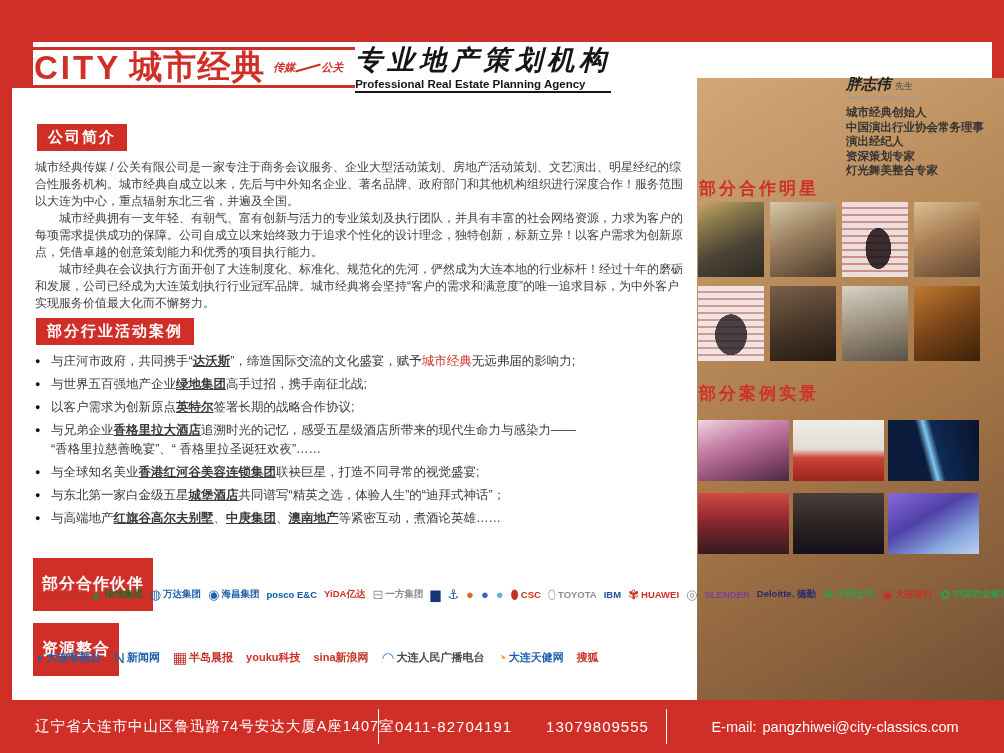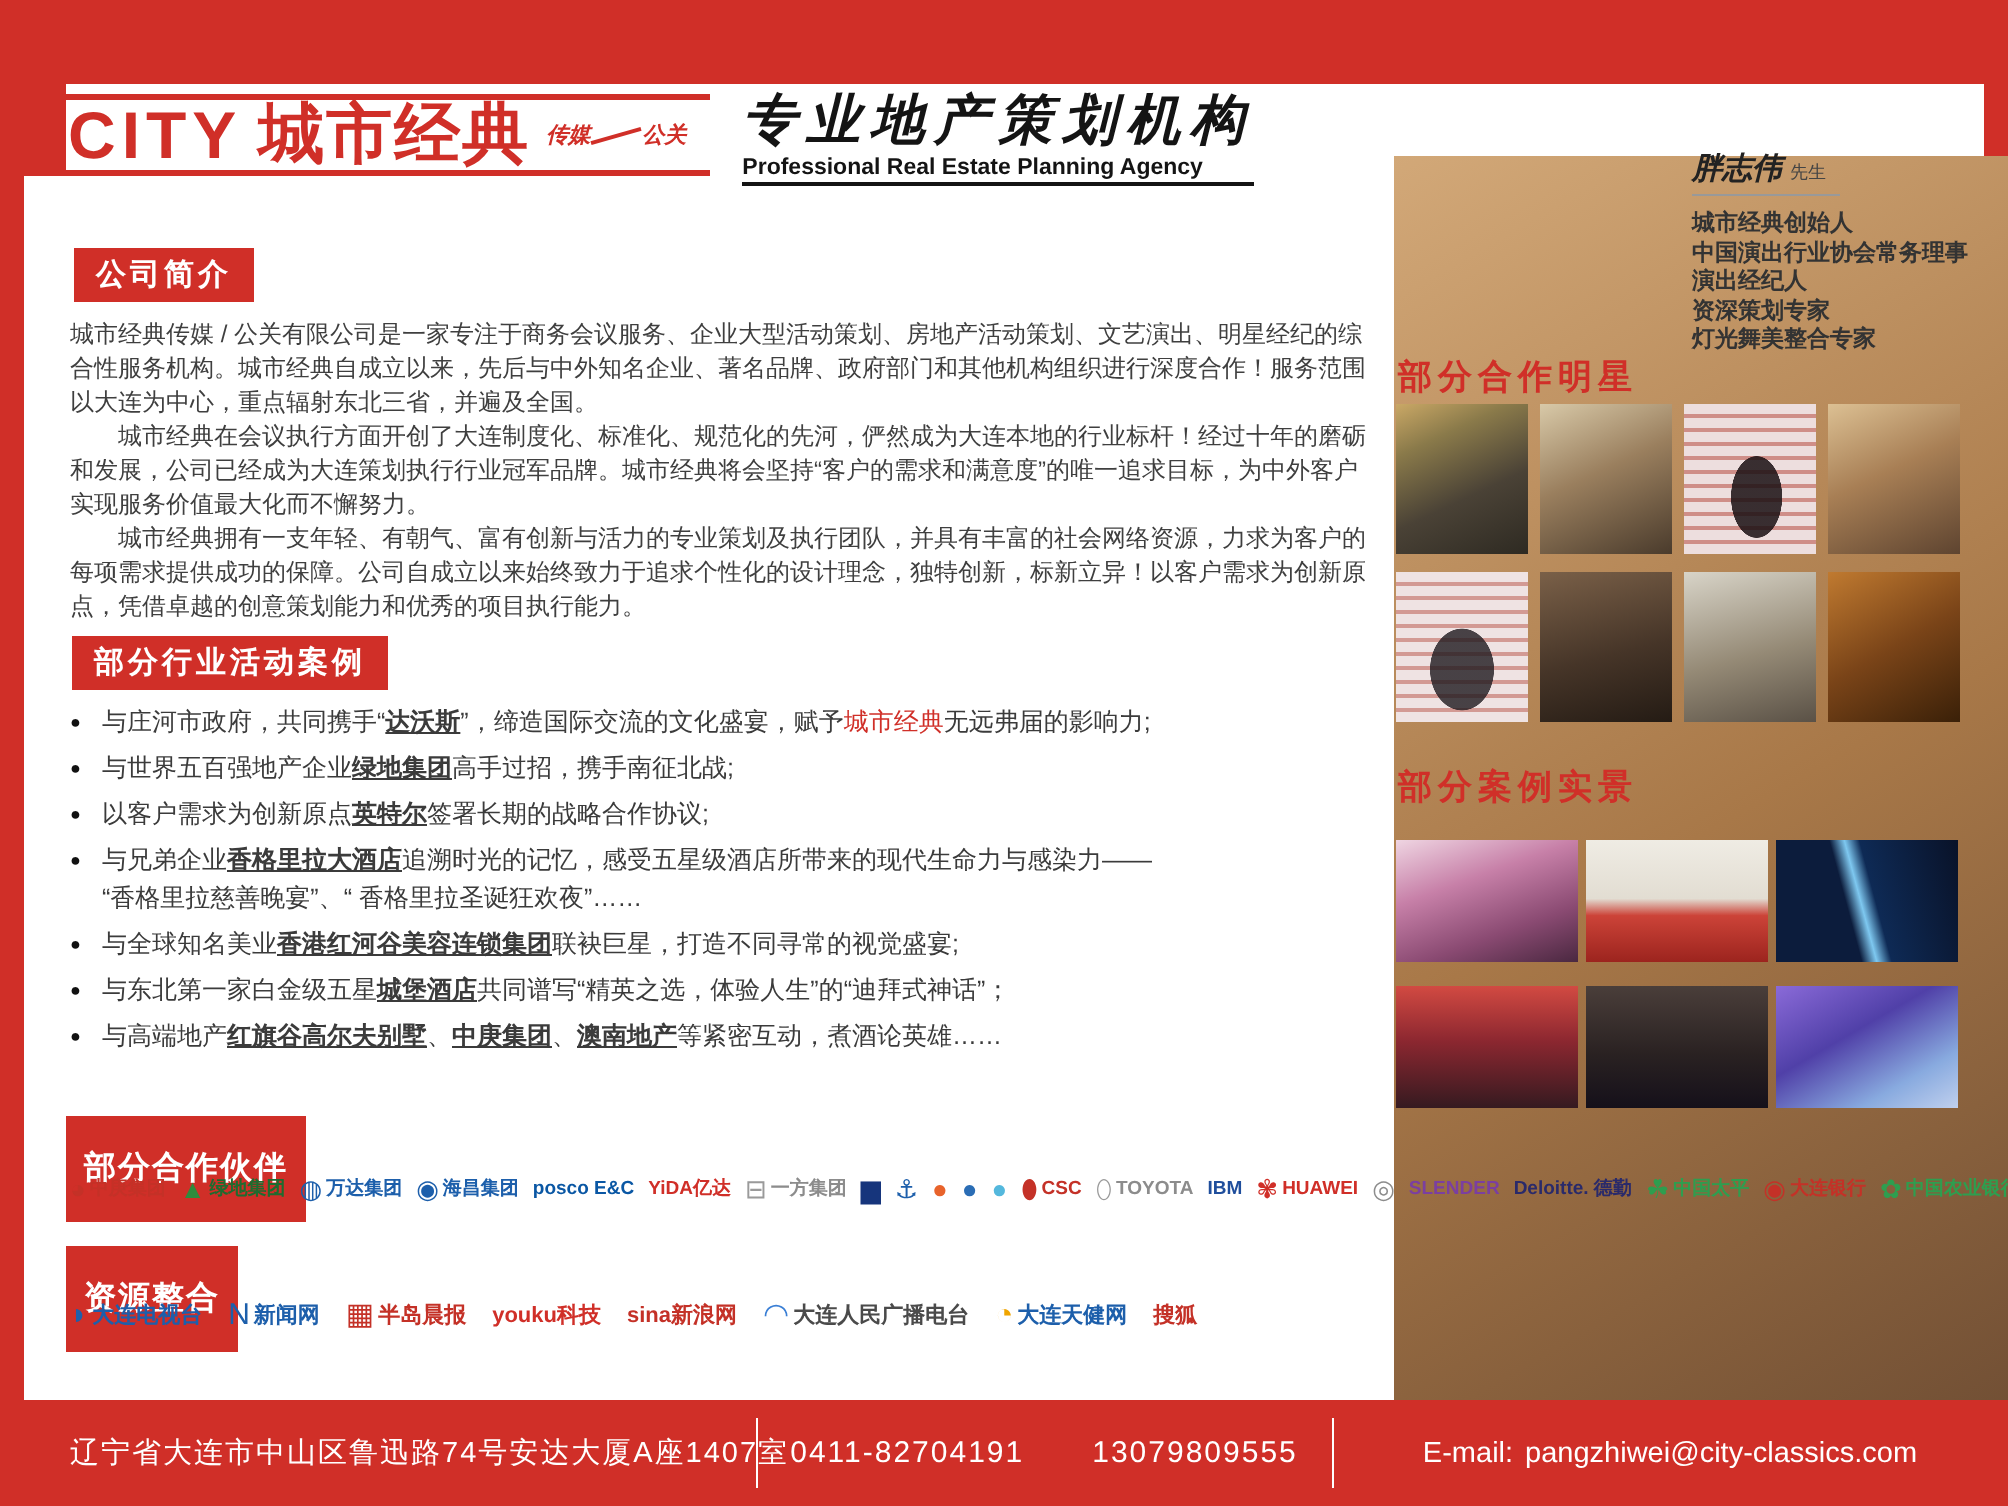--- a/index.html
+++ b/index.html
@@ -21,21 +21,21 @@
   .logo-left{
     display:flex; align-items:center;
     border-top:3px solid var(--red); border-bottom:3px solid var(--red);
     padding:0 12px 0 4px;
   }
   .city-word{font-size:33px; font-weight:900; color:var(--red); letter-spacing:3px;}
   .brand-cn{font-size:33px; font-weight:900; color:var(--red); margin-left:8px; letter-spacing:1px;}
   .tagstack{display:flex; align-items:center; margin-left:8px; line-height:1;}
   .tagstack span{font:italic 700 11px "DejaVu Serif",serif; color:var(--red);}
   .slash{width:26px; height:2px; background:var(--red); transform:rotate(-16deg); margin:2px 0;}
-  .logo-right{margin-left:16px; display:flex; flex-direction:column; justify-content:center;}
+  .logo-right{display:flex; flex-direction:column; justify-content:center;}
   .title-cn{font:italic 900 27px "DejaVu Serif",serif; color:#141414; letter-spacing:5px; white-space:nowrap;}
   .title-en{font-size:11.5px; font-weight:bold; color:#141414; border-bottom:2px solid #141414; padding-bottom:1px; white-space:nowrap;}
   
   .founder-photo{position:absolute; left:685px; top:36px; width:133px; height:85px;
     background:linear-gradient(150deg,#d2a878 0%,#a87848 35%,#6a4a32 70%,#42301f 100%);}
   .founder-info{position:absolute; left:834px; top:33px; width:146px;}
   .founder-name-row{display:flex; align-items:baseline; border-bottom:1px solid #999; width:74px; padding-bottom:3px;}
   .founder-name{font:italic 700 15px "DejaVu Serif",serif; color:#222;}
   .founder-honor{font-size:9px; color:#444; margin-left:4px;}
   .founder-titles{margin-top:7px; font-size:11.5px; font-weight:700; color:#333; line-height:14.5px; white-space:nowrap;}
@@ -150,22 +150,22 @@
       <div class="photo scene-photo"></div>
       <div class="photo scene-photo"></div>
       <div class="photo scene-photo"></div>
       <div class="photo scene-photo"></div>
       <div class="photo scene-photo"></div>
     </div>
 
   <div class="badge badge-lg badge-intro">公司简介</div>
   <div class="intro-text">
     <p>城市经典传媒 / 公关有限公司是一家专注于商务会议服务、企业大型活动策划、房地产活动策划、文艺演出、明星经纪的综合性服务机构。城市经典自成立以来，先后与中外知名企业、著名品牌、政府部门和其他机构组织进行深度合作！服务范围以大连为中心，重点辐射东北三省，并遍及全国。</p>
+    <p class="indent">城市经典拥有一支年轻、有朝气、富有创新与活力的专业策划及执行团队，并具有丰富的社会网络资源，力求为客户的每项需求提供成功的保障。公司自成立以来始终致力于追求个性化的设计理念，独特创新，标新立异！以客户需求为创新原点，凭借卓越的创意策划能力和优秀的项目执行能力。</p>
     <p class="indent">城市经典在会议执行方面开创了大连制度化、标准化、规范化的先河，俨然成为大连本地的行业标杆！经过十年的磨砺和发展，公司已经成为大连策划执行行业冠军品牌。城市经典将会坚持“客户的需求和满意度”的唯一追求目标，为中外客户实现服务价值最大化而不懈努力。</p>
-    <p class="indent">城市经典拥有一支年轻、有朝气、富有创新与活力的专业策划及执行团队，并具有丰富的社会网络资源，力求为客户的每项需求提供成功的保障。公司自成立以来始终致力于追求个性化的设计理念，独特创新，标新立异！以客户需求为创新原点，凭借卓越的创意策划能力和优秀的项目执行能力。</p>
   </div>
 
   <div class="badge badge-lg badge-cases">部分行业活动案例</div>
   <div class="case-list">
       <div class="case-item">
         <span class="dot">●</span>
         <span class="case-text"><span>与庄河市政府，共同携手“</span><span class="u">达沃斯</span><span>”，缔造国际交流的文化盛宴，赋予</span><span class="red">城市经典</span><span>无远弗届的影响力;</span></span>
       </div>
       <div class="case-item">
         <span class="dot">●</span>

